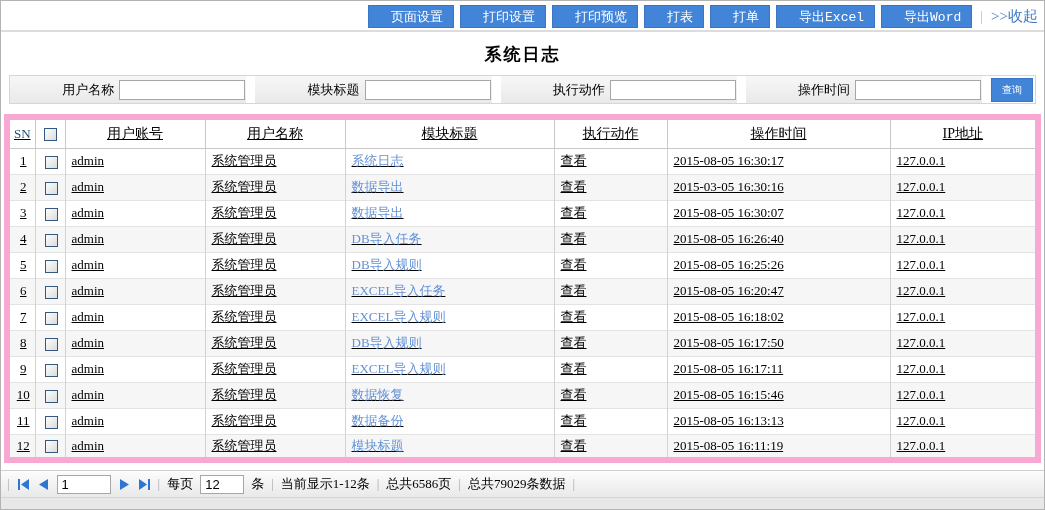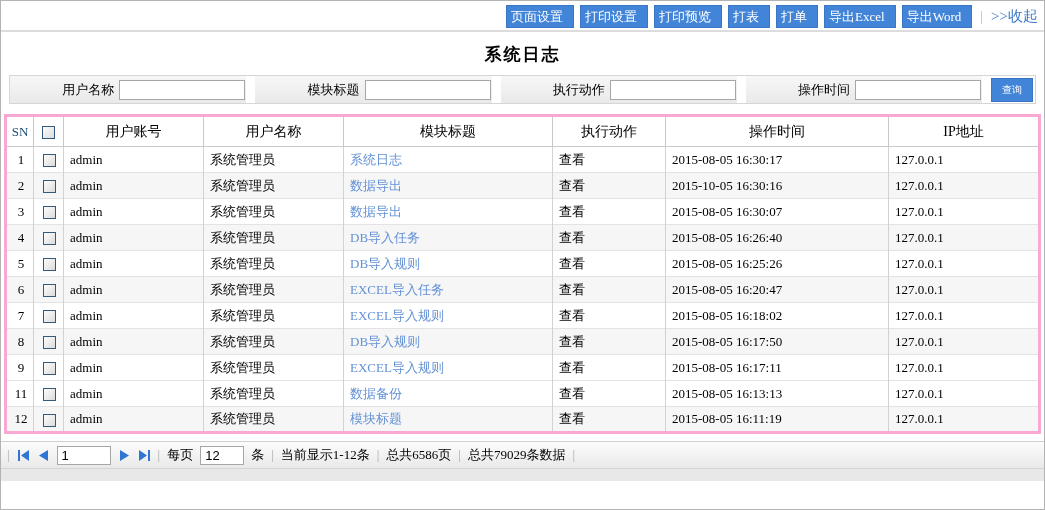--- a/index.html
+++ b/index.html
@@ -18,22 +18,22 @@
     background:linear-gradient(#6fa0e6,#3e7bd3);
     border-radius:5px 22px 0 0;
     color:#fff; font-size:14px; line-height:30px; padding-left:18px;
     cursor:pointer;
   }
   .toolbar-right {
     position:absolute; right:6px; top:4px; display:flex; align-items:center; gap:6px;
   }
   .tb-btn {
     background:#4285d8; color:#fff; border:1px solid #3a76c4;
-    font-family:Liberation Serif, serif;
-    font-size:13px; padding:2px 10px 3px 4px; height:23px; cursor:pointer; white-space:nowrap;
+    font-family:Liberation Mono, monospace;
+    font-size:13px; padding:2px 10px 3px 22px; height:23px; cursor:pointer; white-space:nowrap;
   }
   .tb-sep { color:#bbb; font-size:14px; margin:0 2px; }
   .collapse-link { color:#3c78c8; font-size:15px; cursor:pointer; white-space:nowrap; }
   
   .title-row { text-align:center; padding:11px 0 9px 0; }
   .page-title { font-size:17px; font-weight:bold; color:#000; letter-spacing:2px; }
   
   .filter-bar {
     margin:0 8px; height:29px; border:1px solid #d6d6d6; background:#fff;
     display:flex; align-items:stretch; gap:9px; padding-right:2px;
@@ -47,21 +47,21 @@
     width:126px; height:20px; border:1px solid #a6a6a6; background:#fff;
     font-size:13px; padding:0 3px; margin-right:1px;
   }
   .search-btn {
     align-self:center; background:#4285d8; color:#fff; border:1px solid #3a76c4;
     font-family:"Liberation Serif","DejaVu Serif",serif;
     font-size:10px; height:24px; width:42px; cursor:pointer; flex:none;
   }
   
   .grid-wrap { margin:10px 3px 0 3px; }
-  table.grid { width:100%; border-collapse:collapse; border:3px solid #f9a8d4; }
+  table.grid { width:100%; border-collapse:collapse; border:6px solid #f9a8d4;text-decoration:underline; }
   table.grid th {
     height:31px; font-weight:normal; font-size:14px; text-align:center;
     background:#fff; border:1px solid #c9c9c9; color:#000;
   }
   table.grid th.sn-col { color:#1e4d78; font-size:13px; }
   table.grid td {
     height:26px; font-size:13px; color:#000; padding:0 4px 0 6px;
     border-right:1px solid #d2d2d2; border-top:1px solid #e3e3e3;
     white-space:nowrap; overflow:hidden;
   }
@@ -166,21 +166,21 @@
       <td>2015-08-05 16:30:17</td>
       <td>127.0.0.1</td>
     </tr>
           <tr class="even">
       <td class="c-sn">2</td>
       <td class="c-cb"><input type="checkbox" style=""></td>
       <td>admin</td>
       <td>系统管理员</td>
       <td><a class="module-link">数据导出</a></td>
       <td>查看</td>
-      <td>2015-10-05 16:30:16</td>
+      <td>2015-03-05 16:30:16</td>
       <td>127.0.0.1</td>
     </tr>
           <tr>
       <td class="c-sn">3</td>
       <td class="c-cb"><input type="checkbox" style=""></td>
       <td>admin</td>
       <td>系统管理员</td>
       <td><a class="module-link">数据导出</a></td>
       <td>查看</td>
       <td>2015-08-05 16:30:07</td>
@@ -237,20 +237,30 @@
       <td>127.0.0.1</td>
     </tr>
           <tr>
       <td class="c-sn">9</td>
       <td class="c-cb"><input type="checkbox" style=""></td>
       <td>admin</td>
       <td>系统管理员</td>
       <td><a class="module-link">EXCEL导入规则</a></td>
       <td>查看</td>
       <td>2015-08-05 16:17:11</td>
+      <td>127.0.0.1</td>
+    </tr>
+          <tr class="even">
+      <td class="c-sn">10</td>
+      <td class="c-cb"><input type="checkbox" style=""></td>
+      <td>admin</td>
+      <td>系统管理员</td>
+      <td><a class="module-link">数据恢复</a></td>
+      <td>查看</td>
+      <td>2015-08-05 16:15:46</td>
       <td>127.0.0.1</td>
     </tr>
           <tr>
       <td class="c-sn">11</td>
       <td class="c-cb"><input type="checkbox" style=""></td>
       <td>admin</td>
       <td>系统管理员</td>
       <td><a class="module-link">数据备份</a></td>
       <td>查看</td>
       <td>2015-08-05 16:13:13</td>

